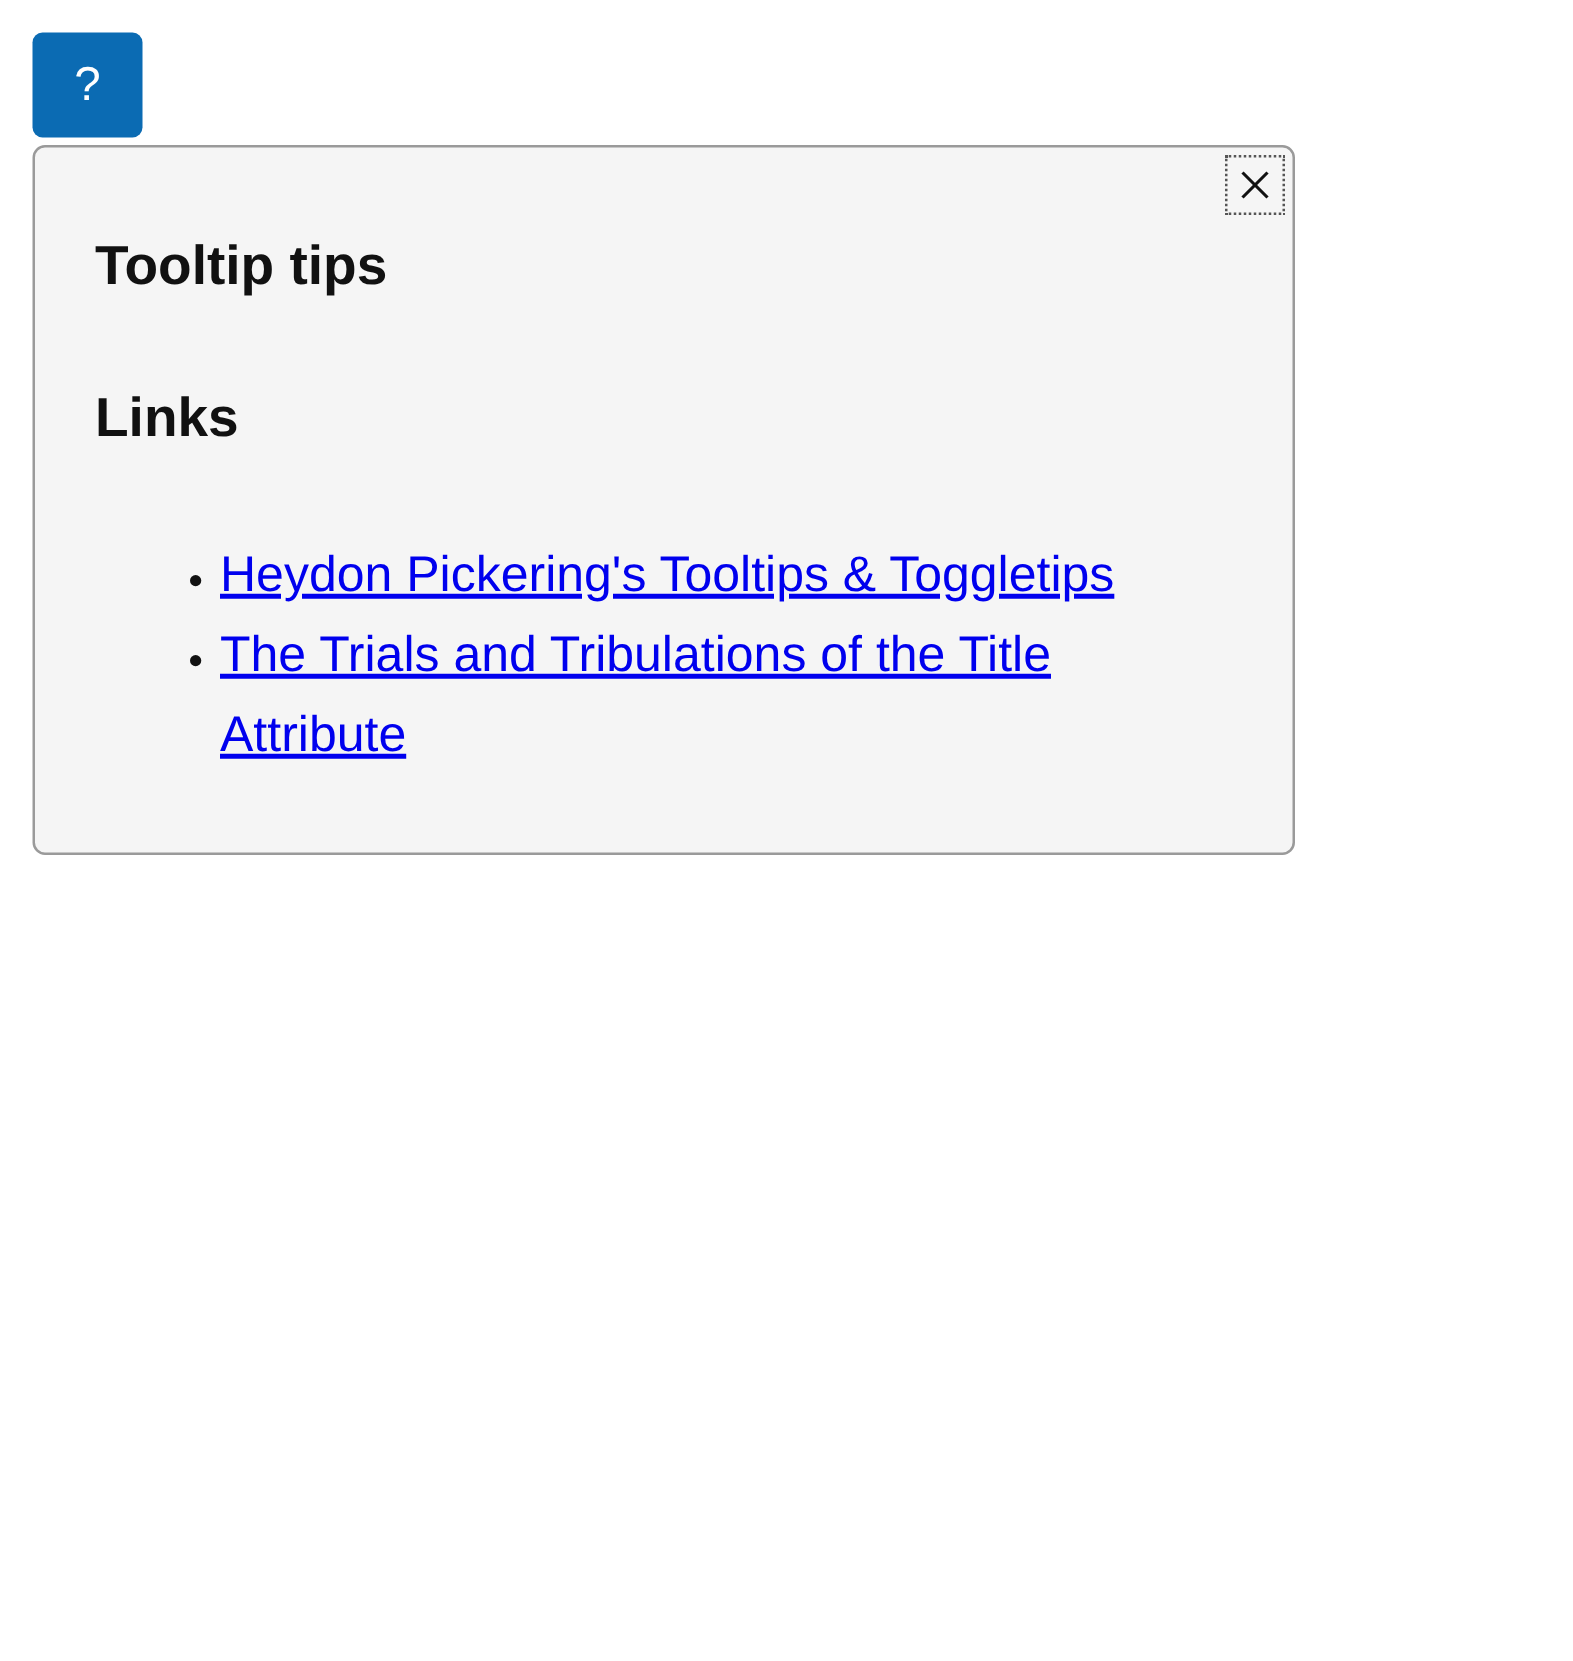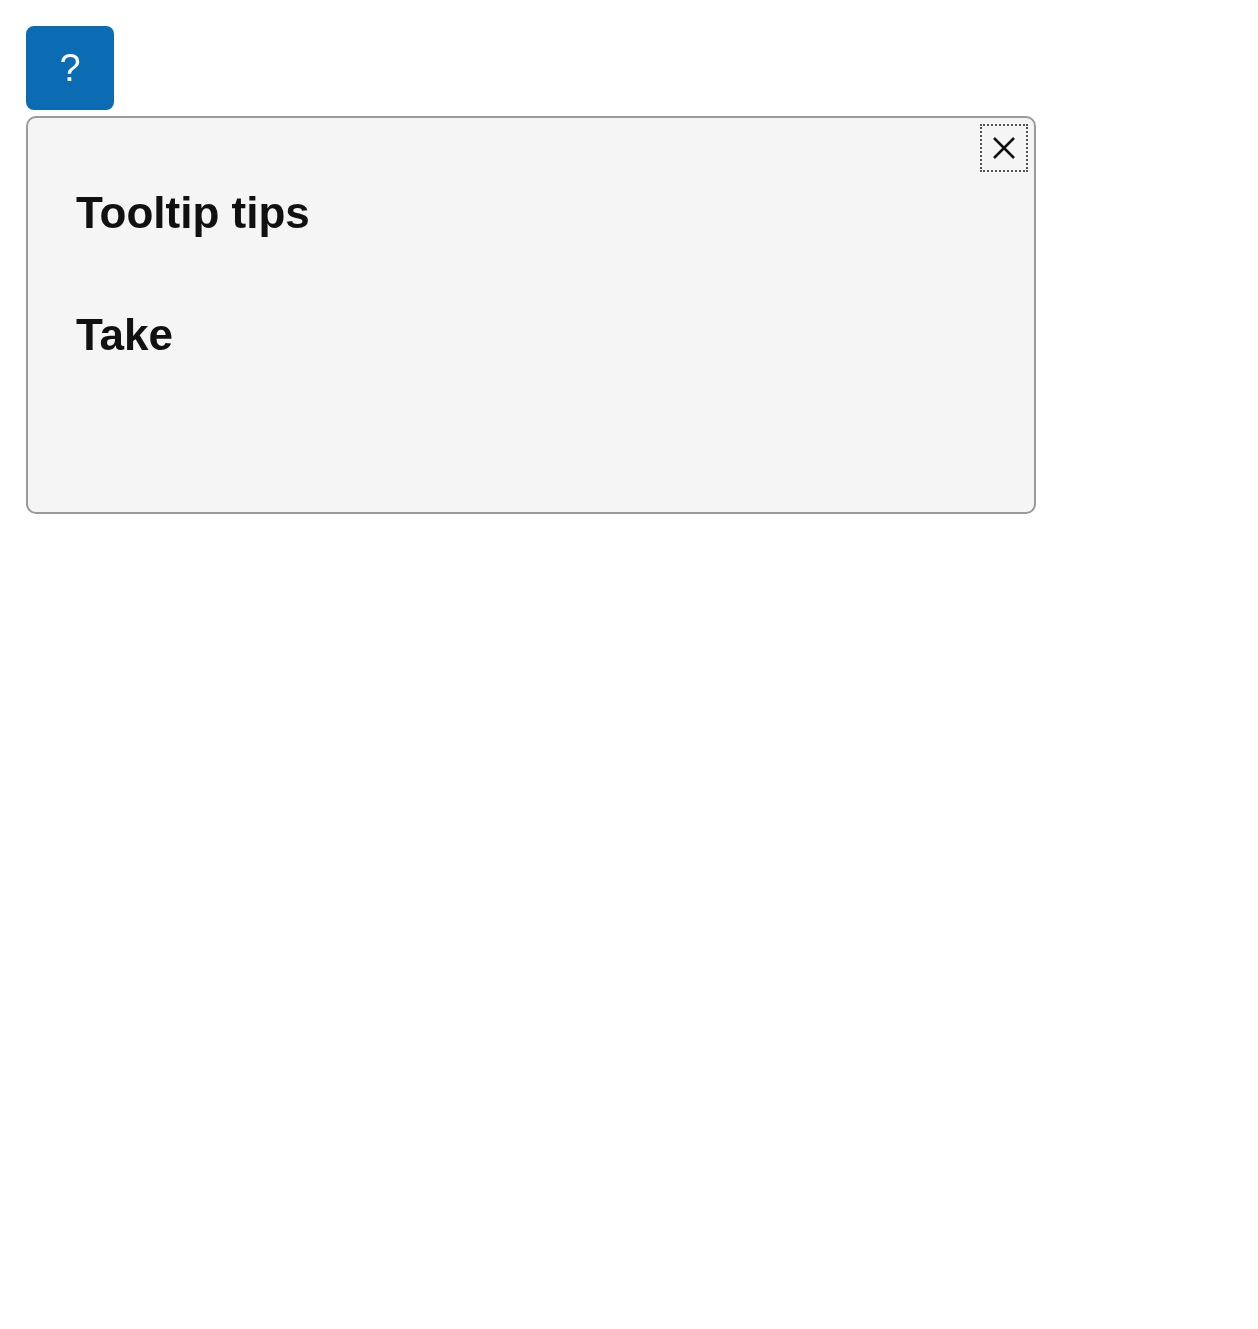--- a/index.html
+++ b/index.html
@@ -25,21 +25,21 @@
       align-items: center;
       justify-content: center;
       margin-bottom: 6px;
     }
     .tooltip-panel {
       position: relative;
       background: #f5f5f5;
       border: 2px solid #9a9a9a;
       border-radius: 10px;
       width: 1010px;
-      padding: 70px 48px 84px 48px;
+      padding: 70px 48px 62px 48px;
     }
     .close-button {
       position: absolute;
       top: 6px;
       right: 6px;
       width: 48px;
       height: 48px;
       background: transparent;
       border: 2px dotted #555;
       cursor: pointer;
@@ -102,16 +102,24 @@
   <button class="close-button">
     <svg viewBox="0 0 24 24">
       <line x1="4" y1="4" x2="20" y2="20" stroke="#111" stroke-width="2"></line>
       <line x1="20" y1="4" x2="4" y2="20" stroke="#111" stroke-width="2"></line>
     </svg>
   </button>
 
   <h2 class="tooltip-title">Tooltip tips</h2>
 
 
-  <h3 class="links-heading">Take</h3>
+  <h3 class="links-heading">Links</h3>
 
+  <ul class="links-list">
+    <li>
+      <a href="#">Heydon Pickering's Tooltips &amp; Toggletips</a>
+    </li>
+    <li>
+      <a href="#">The Trials and Tribulations of the Title Attribute</a>
+    </li>
+  </ul>
 
 </div>
 
 </body></html>

